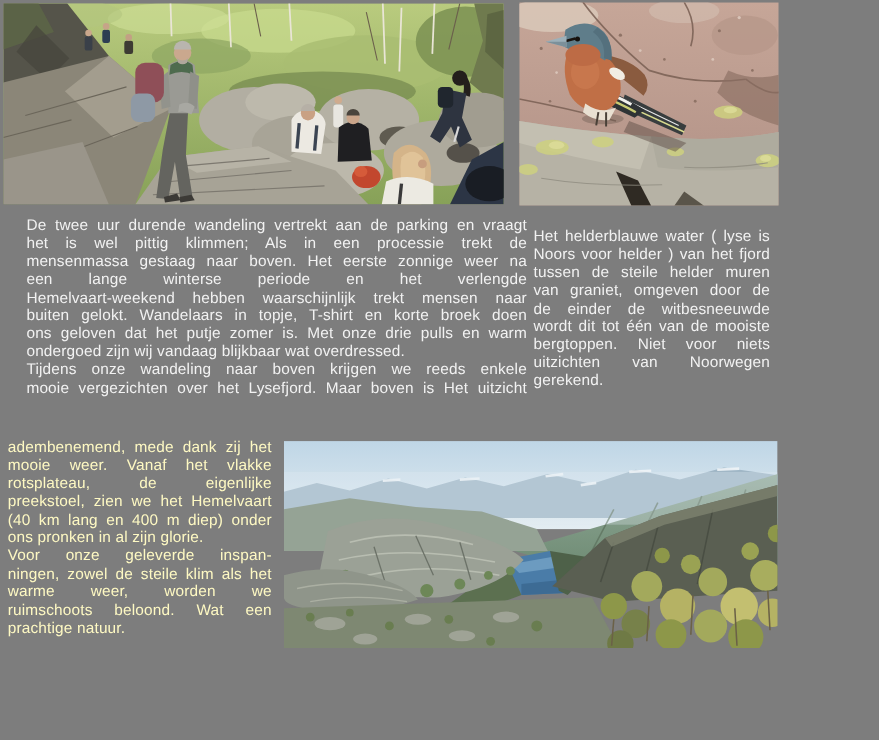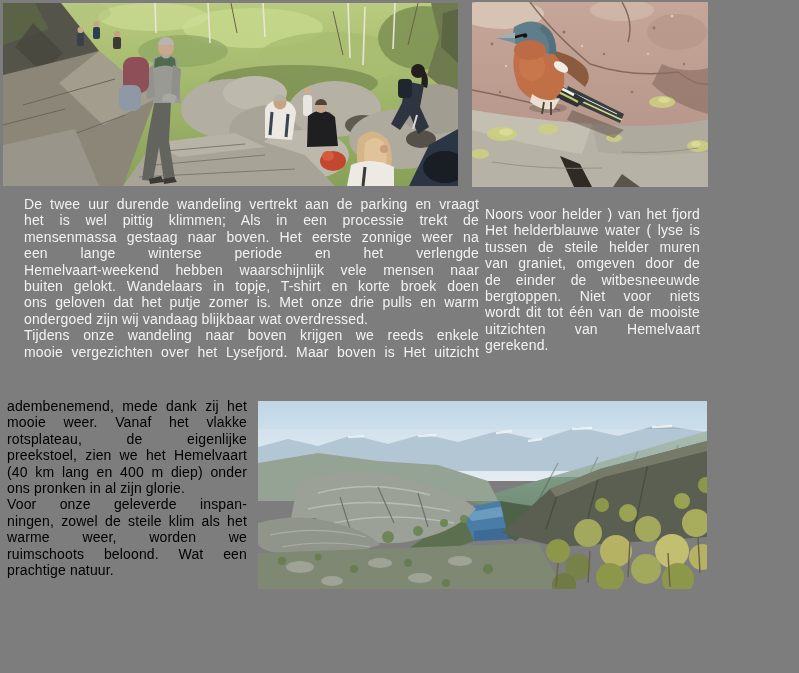--- a/index.html
+++ b/index.html
@@ -366,41 +366,41 @@
       <line x1="440" y1="136" x2="442" y2="172"></line>
     </g>
   </svg>
 </div>
 
 <div class="textblock" id="text-left" style="color: rgb(242, 242, 242);">
     <div class="tline">De twee uur durende wandeling vertrekt aan de parking en vraagt</div>
     <div class="tline">het is wel pittig klimmen; Als in een processie trekt de</div>
     <div class="tline">mensenmassa gestaag naar boven. Het eerste zonnige weer na</div>
     <div class="tline">een lange winterse periode en het verlengde</div>
-    <div class="tline">Hemelvaart-weekend hebben waarschijnlijk vele mensen naar</div>
+    <div class="tline">Hemelvaart-weekend hebben waarschijnlijk trekt mensen naar</div>
     <div class="tline">buiten gelokt. Wandelaars in topje, T-shirt en korte broek doen</div>
     <div class="tline">ons geloven dat het putje zomer is. Met onze drie pulls en warm</div>
     <div class="tline tlast">ondergoed zijn wij vandaag blijkbaar wat overdressed.</div>
     <div class="tline">Tijdens onze wandeling naar boven krijgen we reeds enkele</div>
     <div class="tline">mooie vergezichten over het Lysefjord. Maar boven is Het uitzicht</div>
   </div>
 
 <div class="textblock" id="text-right" style="color: rgb(242, 242, 242);">
+    <div class="tline">Het helderblauwe water ( lyse is</div>
     <div class="tline">Noors voor helder ) van het fjord</div>
-    <div class="tline">Het helderblauwe water ( lyse is</div>
     <div class="tline">tussen de steile helder muren</div>
     <div class="tline">van graniet, omgeven door de</div>
     <div class="tline">de einder de witbesneeuwde</div>
+    <div class="tline">wordt dit tot één van de mooiste</div>
     <div class="tline">bergtoppen. Niet voor niets</div>
-    <div class="tline">wordt dit tot één van de mooiste</div>
-    <div class="tline">uitzichten van Hemelvaart</div>
+    <div class="tline">uitzichten van Noorwegen</div>
     <div class="tline tlast">gerekend.</div>
   </div>
 
-<div class="textblock" id="text-bottom" style="color: #000000;">
+<div class="textblock" id="text-bottom" style="color: #fef9c3;">
     <div class="tline">adembenemend, mede dank zij het</div>
     <div class="tline">mooie weer. Vanaf het vlakke</div>
     <div class="tline">rotsplateau, de eigenlijke</div>
     <div class="tline">preekstoel, zien we het Hemelvaart</div>
     <div class="tline">(40 km lang en 400 m diep) onder</div>
     <div class="tline tlast">ons pronken in al zijn glorie.</div>
     <div class="tline">Voor onze geleverde inspan-</div>
     <div class="tline">ningen, zowel de steile klim als het</div>
     <div class="tline">warme weer, worden we</div>
     <div class="tline">ruimschoots beloond. Wat een</div>

